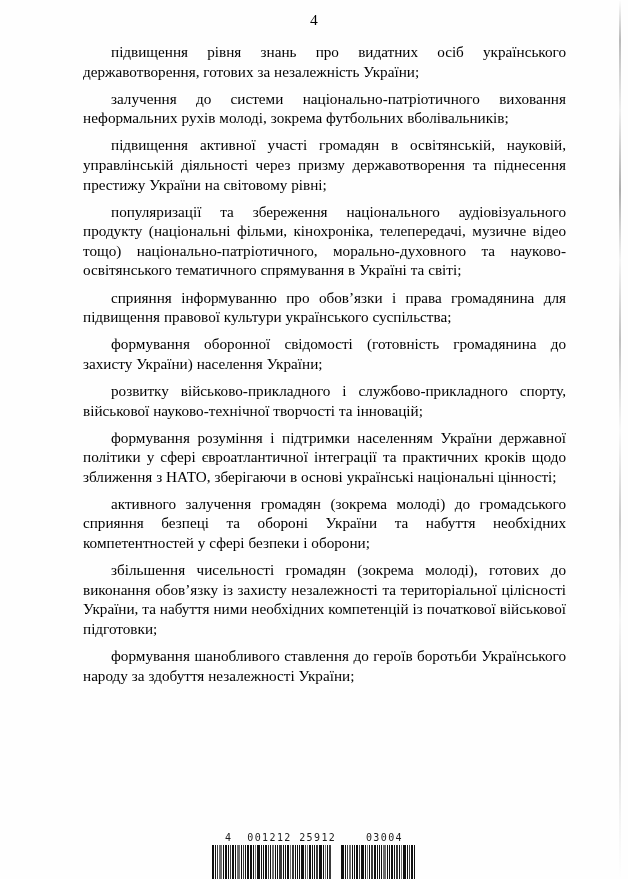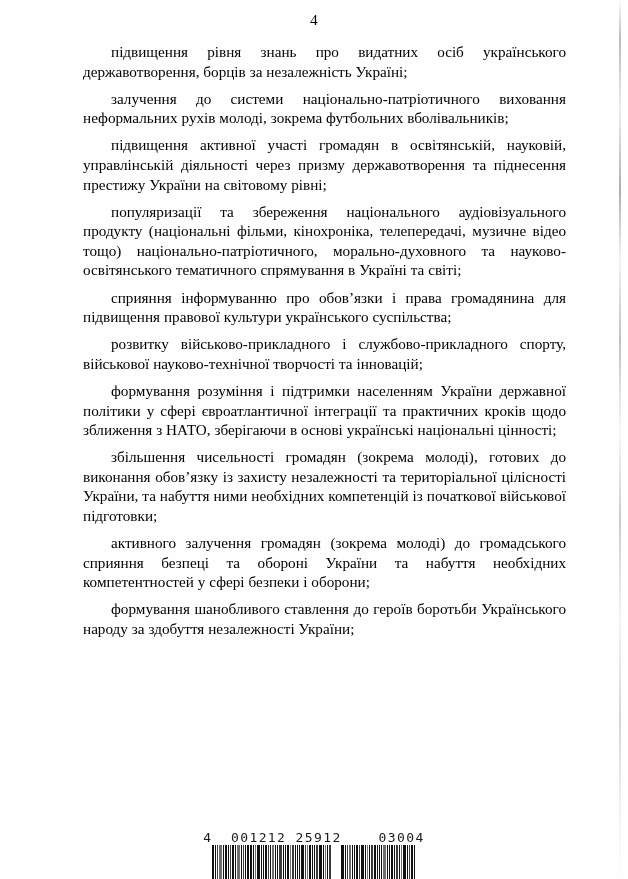--- a/index.html
+++ b/index.html
@@ -94,21 +94,21 @@
     left: 0;
     bottom: 0;
     width: 628px;
     display: flex;
     flex-direction: column;
     align-items: center;
   }
 
   .barcode-digits {
     font-family: "DejaVu Sans Mono", "Liberation Mono", monospace;
-    font-size: 13px;
+    font-size: 10px;
     line-height: 10px;
     letter-spacing: 1.4px;
     color: #1a1a1a;
     margin-bottom: 2px;
     white-space: pre;
   }
 
   .barcode-bars {
     display: flex;
     align-items: flex-end;
@@ -137,29 +137,30 @@
 </head>
 <body>
 
 <div class="page">
 
   <div class="scan-edge"></div>
 
   <div class="page-number">4</div>
 
   <div class="body-text">
-      <p class="para">підвищення рівня знань про видатних осіб українського державотворення, борців за незалежність Україні;</p>
+      <p class="para">підвищення рівня знань про видатних осіб українського державотворення, готових за незалежність України;</p>
       <p class="para">залучення до системи національно-патріотичного виховання неформальних рухів молоді, зокрема футбольних вболівальників;</p>
       <p class="para">підвищення активної участі громадян в освітянській, науковій, управлінській діяльності через призму державотворення та піднесення престижу України на світовому рівні;</p>
       <p class="para">популяризації та збереження національного аудіовізуального продукту (національні фільми, кінохроніка, телепередачі, музичне відео тощо) національно-патріотичного, морально-духовного та науково-освітянського тематичного спрямування в Україні та світі;</p>
       <p class="para">сприяння інформуванню про обов’язки і права громадянина для підвищення правової культури українського суспільства;</p>
+      <p class="para">формування оборонної свідомості (готовність громадянина до захисту України) населення України;</p>
       <p class="para">розвитку військово-прикладного і службово-прикладного спорту, військової науково-технічної творчості та інновацій;</p>
       <p class="para">формування розуміння і підтримки населенням України державної політики у сфері євроатлантичної інтеграції та практичних кроків щодо зближення з НАТО, зберігаючи в основі українські національні цінності;</p>
+      <p class="para">активного залучення громадян (зокрема молоді) до громадського сприяння безпеці та обороні України та набуття необхідних компетентностей у сфері безпеки і оборони;</p>
       <p class="para">збільшення чисельності громадян (зокрема молоді), готових до виконання обов’язку із захисту незалежності та територіальної цілісності України, та набуття ними необхідних компетенцій із початкової військової підготовки;</p>
-      <p class="para">активного залучення громадян (зокрема молоді) до громадського сприяння безпеці та обороні України та набуття необхідних компетентностей у сфері безпеки і оборони;</p>
       <p class="para">формування шанобливого ставлення до героїв боротьби Українського народу за здобуття незалежності України;</p>
     </div>
 
   <div class="barcode-block">
     <div class="barcode-digits">4  001212 25912    03004</div>
     <div class="barcode-bars">
         <div class="bar-group">
           <div class="bar" style="width: 2px; background: rgb(17, 17, 17);"></div>
           <div class="bar" style="width: 1px; background: rgb(17, 17, 17);"></div>
           <div class="bar mid" style="width: 1px; background: rgb(58, 58, 58);"></div>

